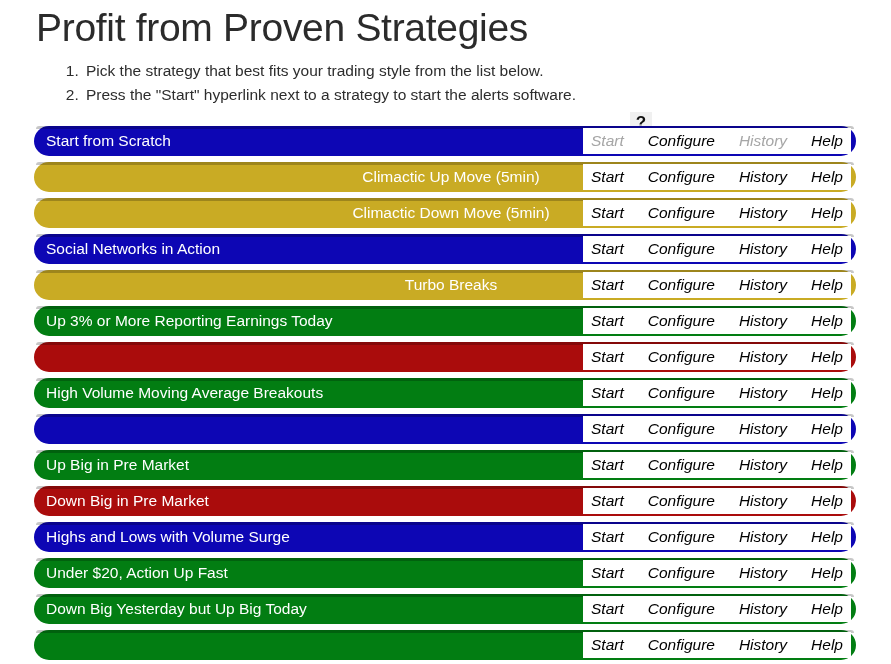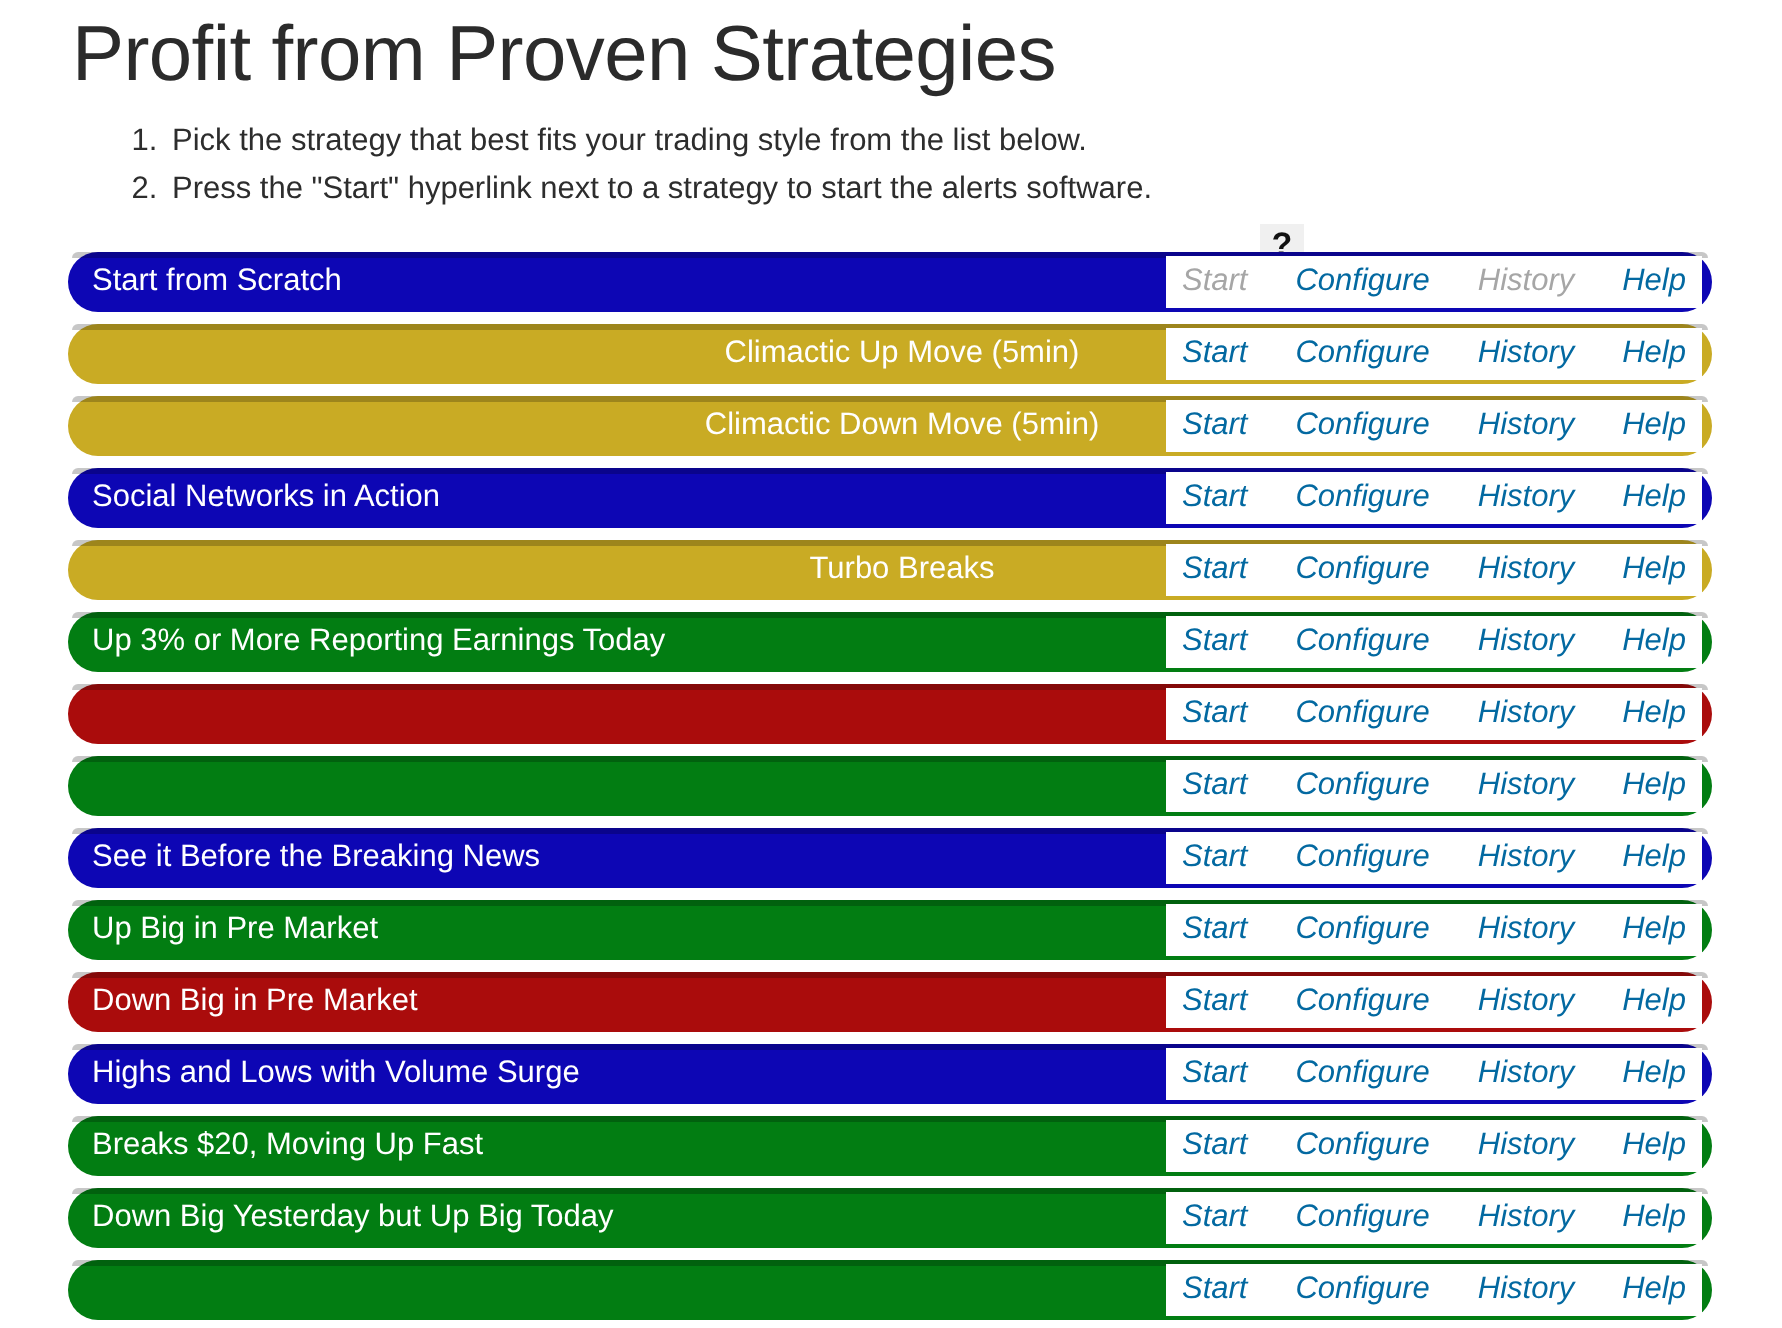--- a/index.html
+++ b/index.html
@@ -123,21 +123,21 @@
     height: 26px;
     background: #ffffff;
     display: flex;
     align-items: center;
     justify-content: space-between;
     padding: 0 8px;
     font-style: italic;
   }
 
   .links-box a {
-    color: #0369a1;
+    color: #000000;
     font-size: 15.5px;
     line-height: 18px;
     text-decoration: none;
     white-space: nowrap;
     font-family: "Liberation Sans", sans-serif;
   }
   .links-box a.disabled {
     color: #a6a6a6;
     cursor: default;
   }
@@ -220,29 +220,29 @@
       </div>
       <div class="strategy-row c-red">
         <div class="links-box">
           <a href="#">Start</a>
           <a href="#">Configure</a>
           <a href="#">History</a>
           <a href="#">Help</a>
         </div>
       </div>
       <div class="strategy-row c-green">
+        <span class="strategy-name">High Volume Moving Average Breakouts</span>
         <div class="links-box">
           <a href="#">Start</a>
           <a href="#">Configure</a>
           <a href="#">History</a>
           <a href="#">Help</a>
         </div>
       </div>
       <div class="strategy-row c-blue">
-        <span class="strategy-name">See it Before the Breaking News</span>
         <div class="links-box">
           <a href="#">Start</a>
           <a href="#">Configure</a>
           <a href="#">History</a>
           <a href="#">Help</a>
         </div>
       </div>
       <div class="strategy-row c-green">
         <span class="strategy-name">Up Big in Pre Market</span>
         <div class="links-box">
@@ -264,21 +264,21 @@
       <div class="strategy-row c-blue">
         <span class="strategy-name">Highs and Lows with Volume Surge</span>
         <div class="links-box">
           <a href="#">Start</a>
           <a href="#">Configure</a>
           <a href="#">History</a>
           <a href="#">Help</a>
         </div>
       </div>
       <div class="strategy-row c-green">
-        <span class="strategy-name">Breaks $20, Moving Up Fast</span>
+        <span class="strategy-name">Under $20, Action Up Fast</span>
         <div class="links-box">
           <a href="#">Start</a>
           <a href="#">Configure</a>
           <a href="#">History</a>
           <a href="#">Help</a>
         </div>
       </div>
       <div class="strategy-row c-green">
         <span class="strategy-name">Down Big Yesterday but Up Big Today</span>
         <div class="links-box">

